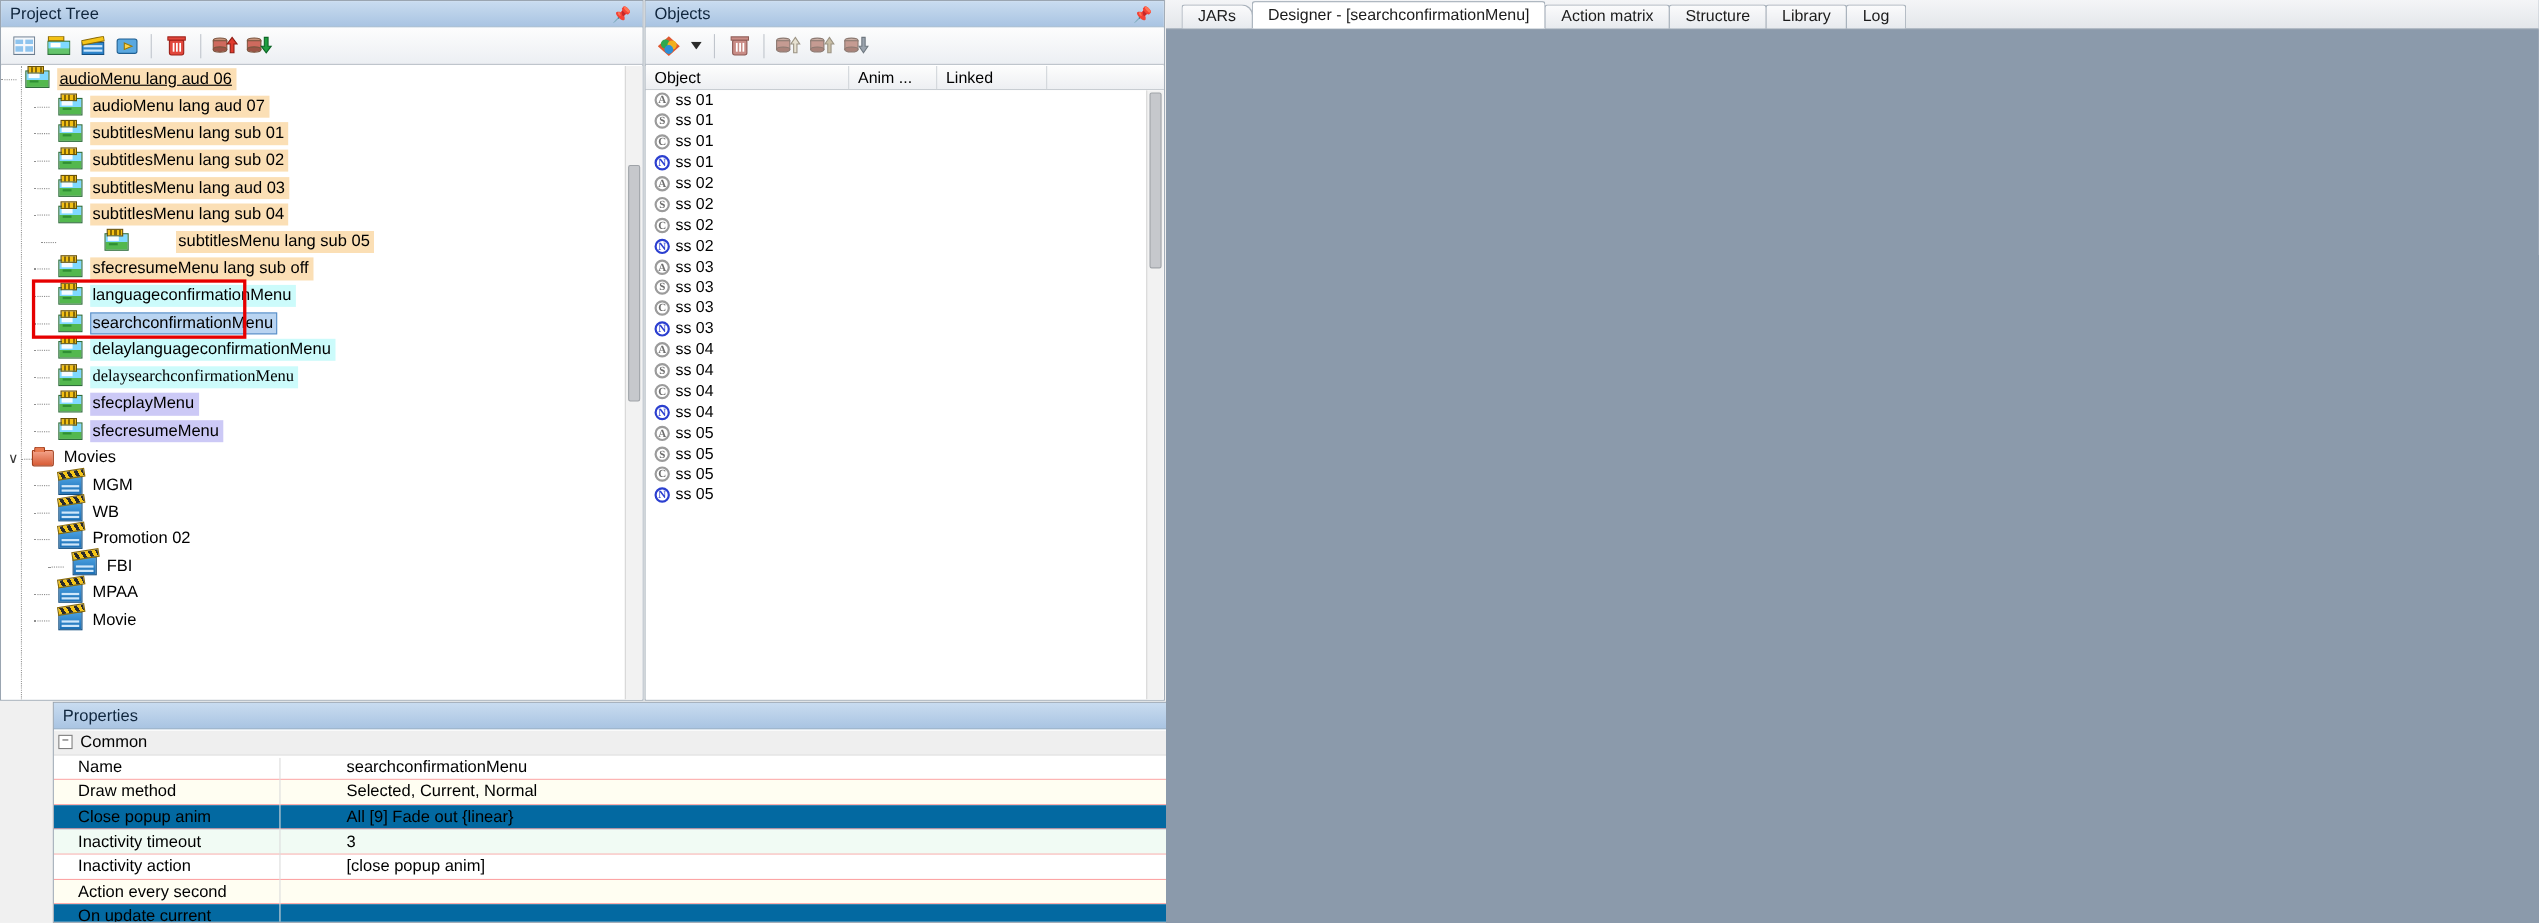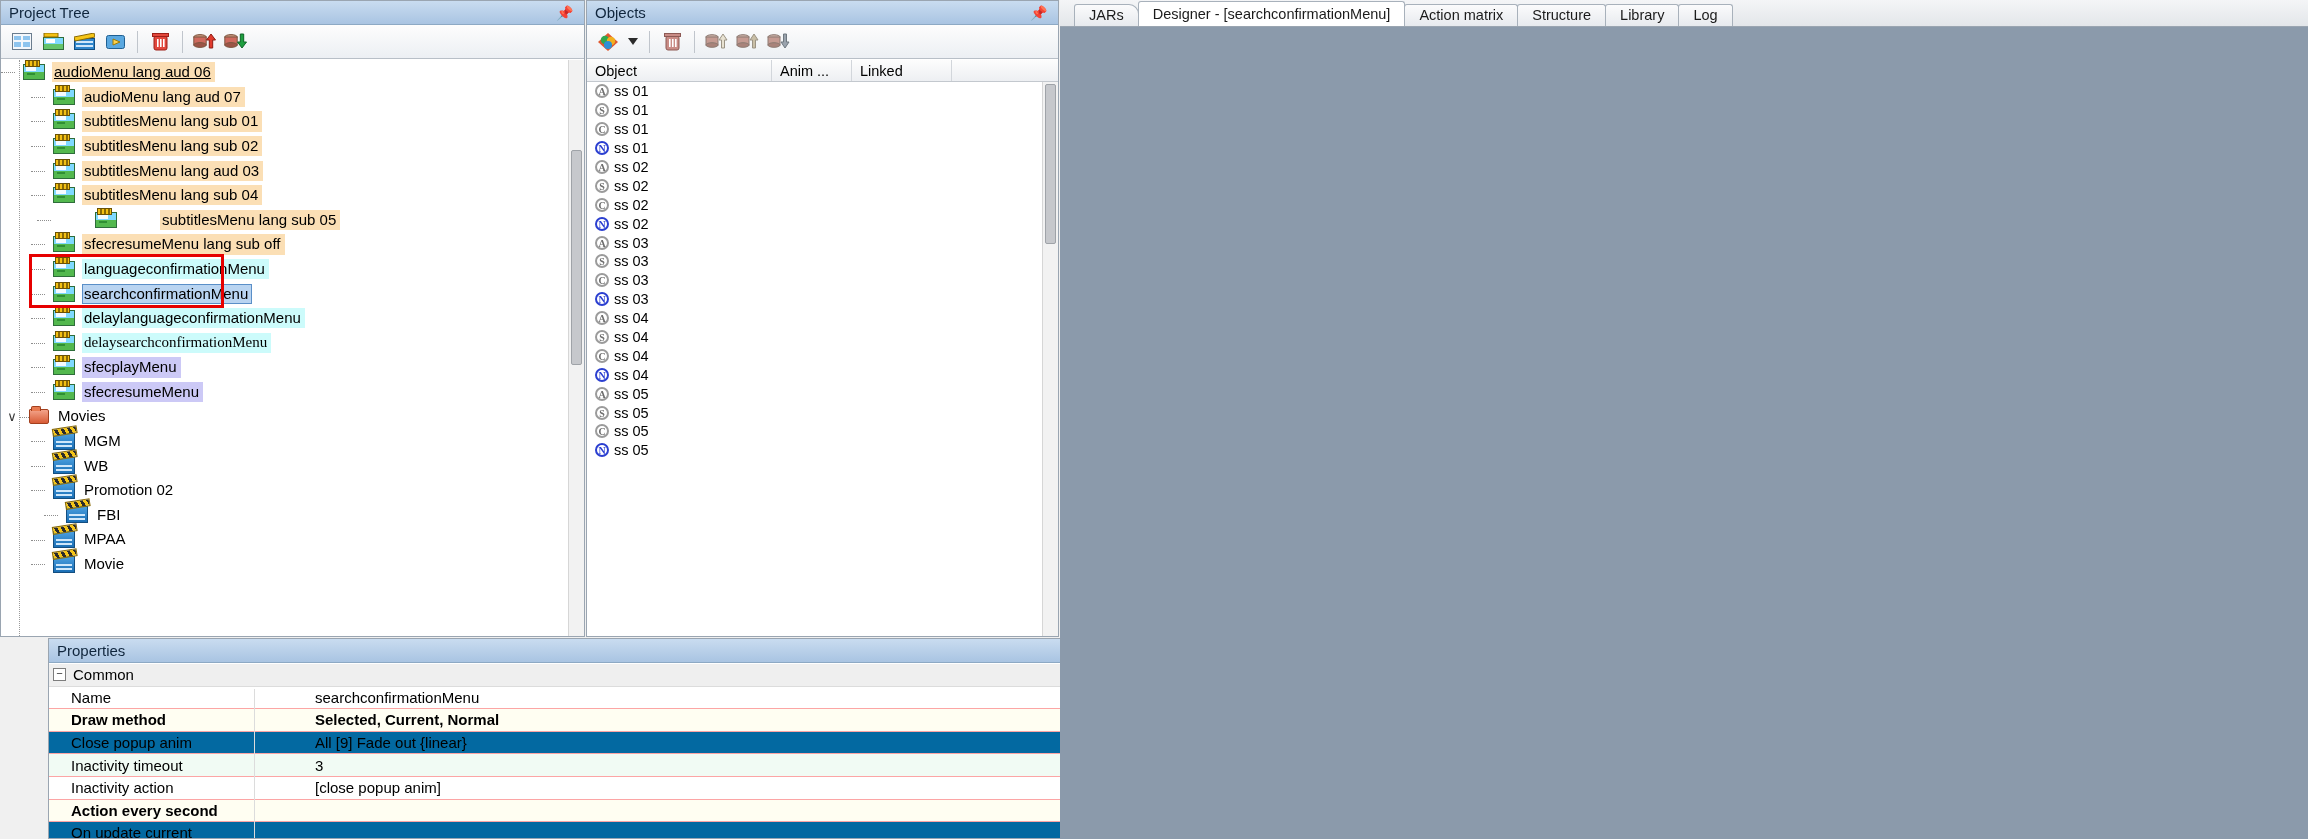--- a/index.html
+++ b/index.html
@@ -144,21 +144,21 @@
   .prow { height: 22.6px; display: flex; align-items: center; font-size: 15px; border-bottom: 1px solid #fca5a5; }
   .pname { width: 260px; padding-left: 22px; flex: none; }
   .pval  { flex: 1; padding-left: 6px; }
   .group { background: #efefef; font-weight: normal; padding-left: 4px; border-bottom: 1px solid #dcdcdc; }
   .group .exp {
     width: 13px; height: 13px; border: 1px solid #7d7d7d; background: #fff;
     font-size: 11px; line-height: 11px; text-align: center; margin-right: 7px; flex: none;
     font-family: "Liberation Mono", monospace; color: #333;
   }
   .tint-a { background: #ffffff; }
-  .tint-b { background: #fffef2; font-weight: bold; }
+  .tint-b { background: #fffef2; }
   .tint-c { background: #0369a1; }
   .tint-d { background: #f1fbf4; }
   .prop-split { position: absolute; left: 205px; top: 25px; bottom: 0; width: 1px; background: #dcdcdc; }
 
   
   #designer { position: absolute; left: 1060px; top: 0; right: 0; bottom: 0; background: #8c9bab; }
   .tabbar {
     position: absolute; left: 0; top: 0; right: 0; height: 27px;
     background: linear-gradient(#f4f5f7, #e3e6ea);
     border-bottom: 1px solid #9aa5b1;

